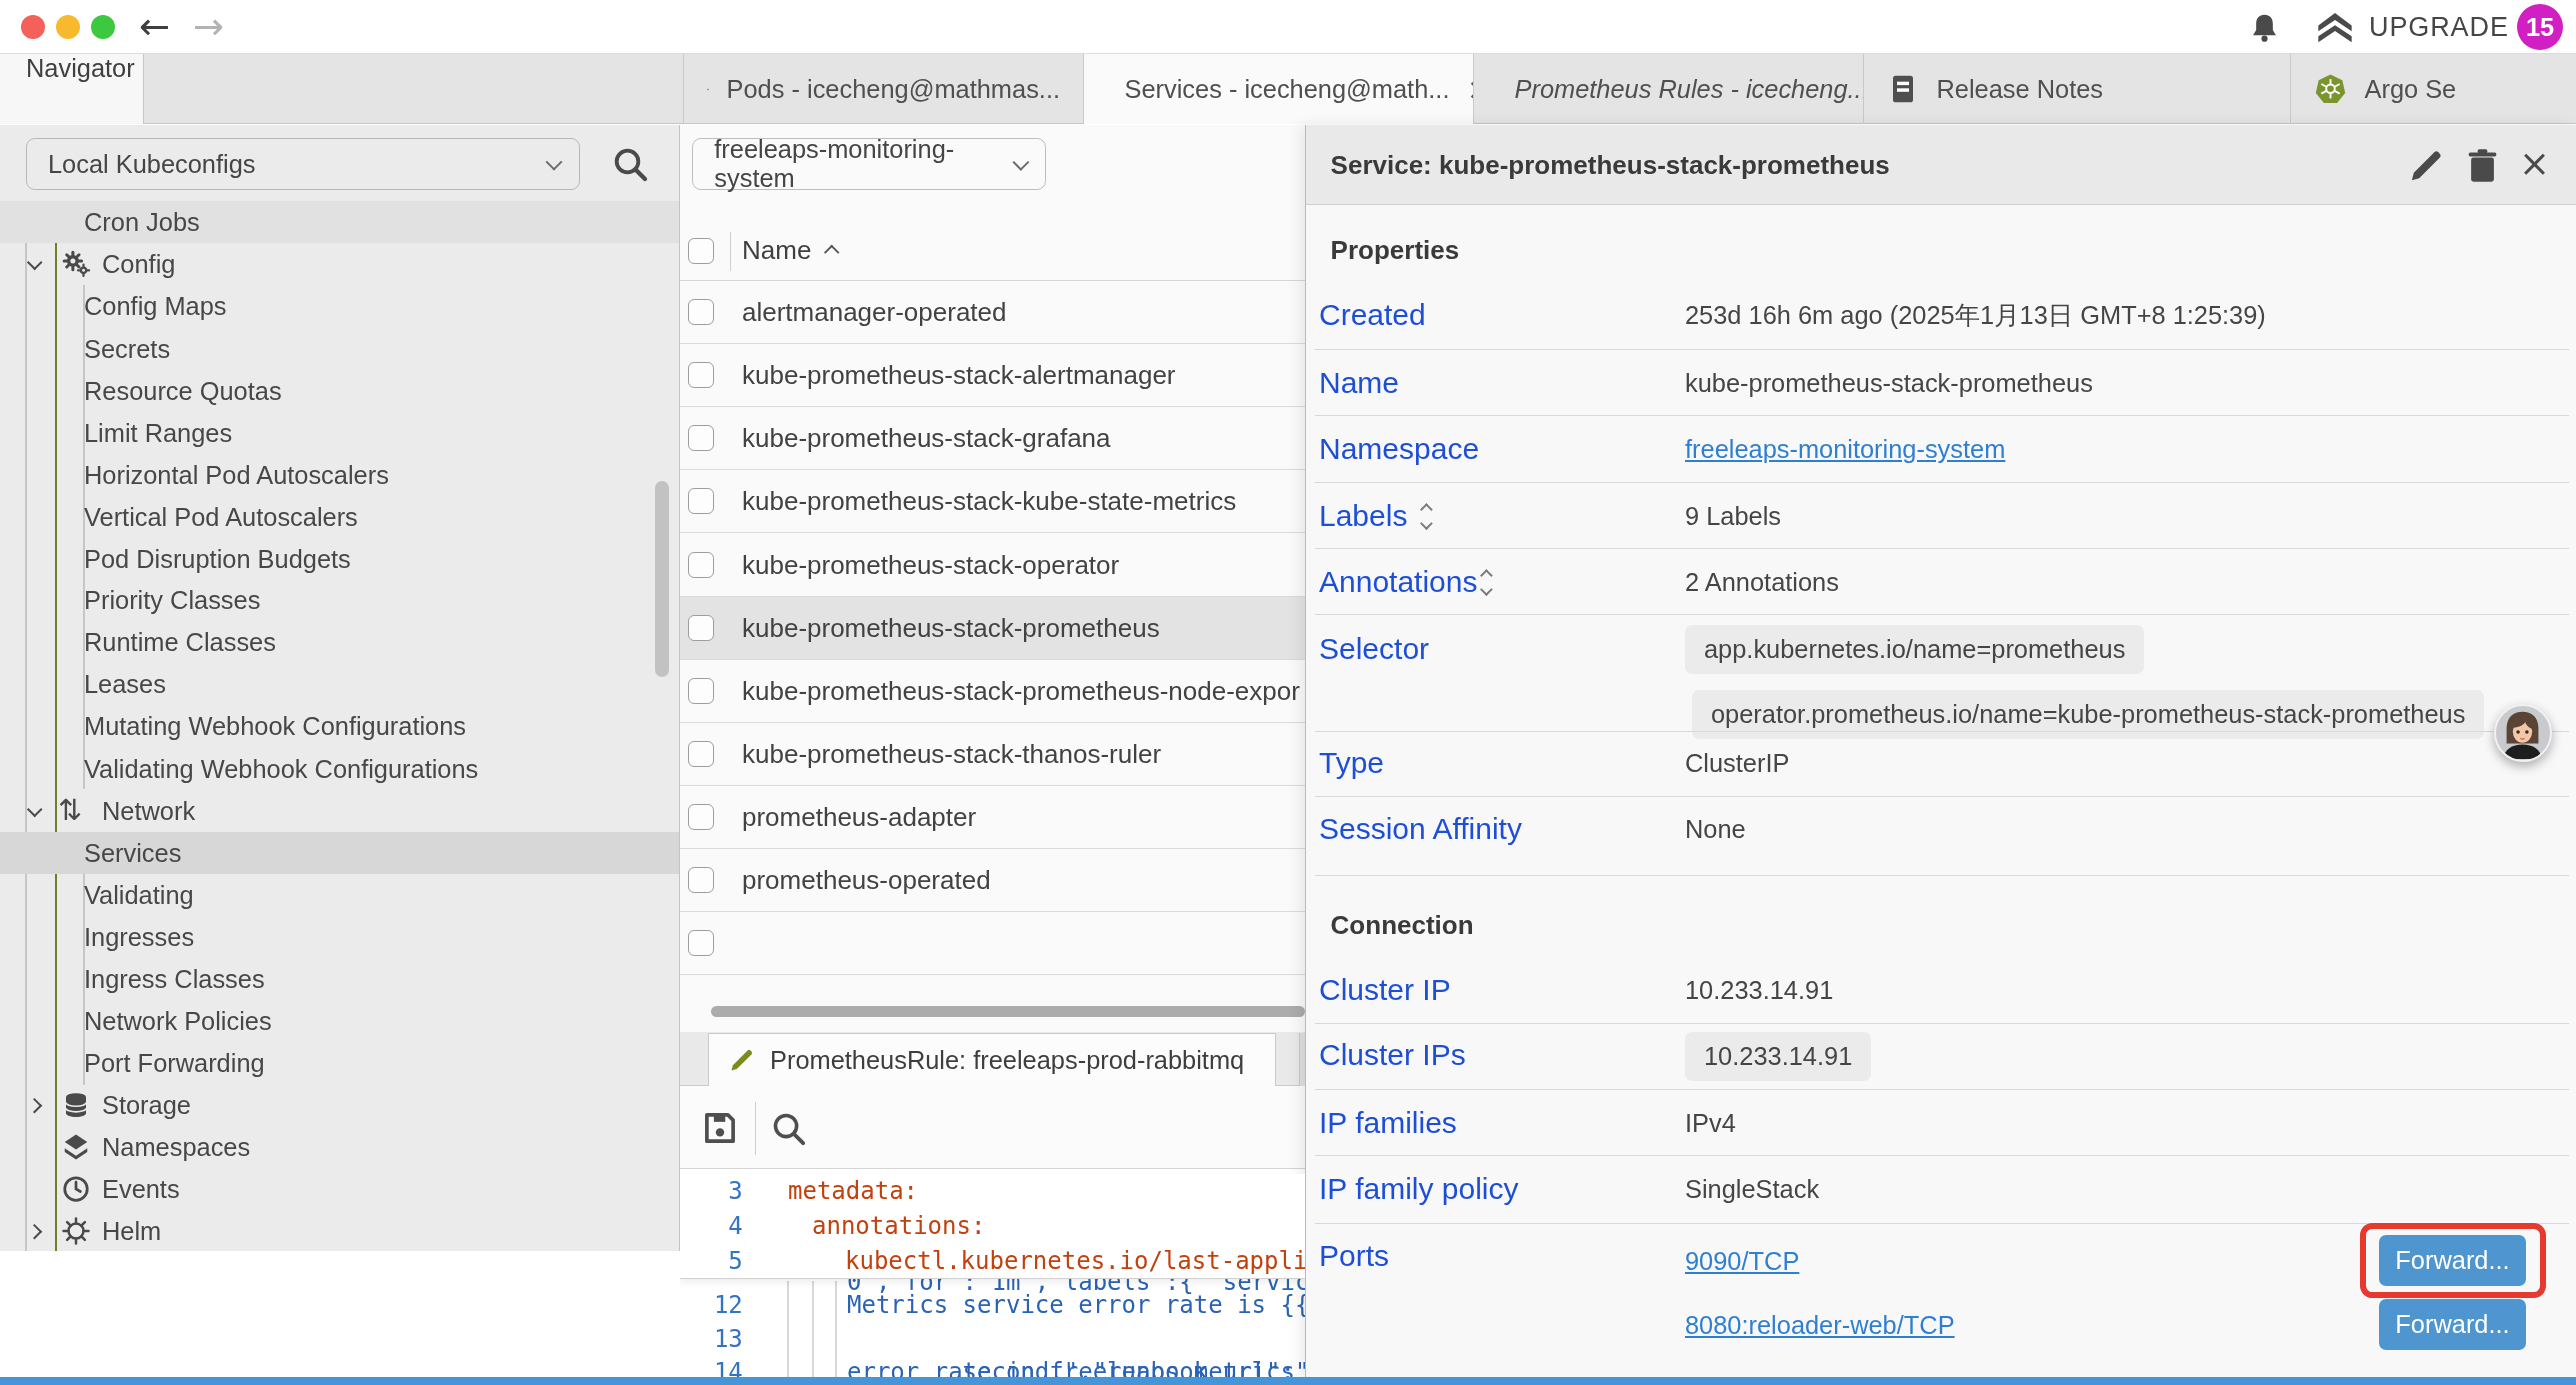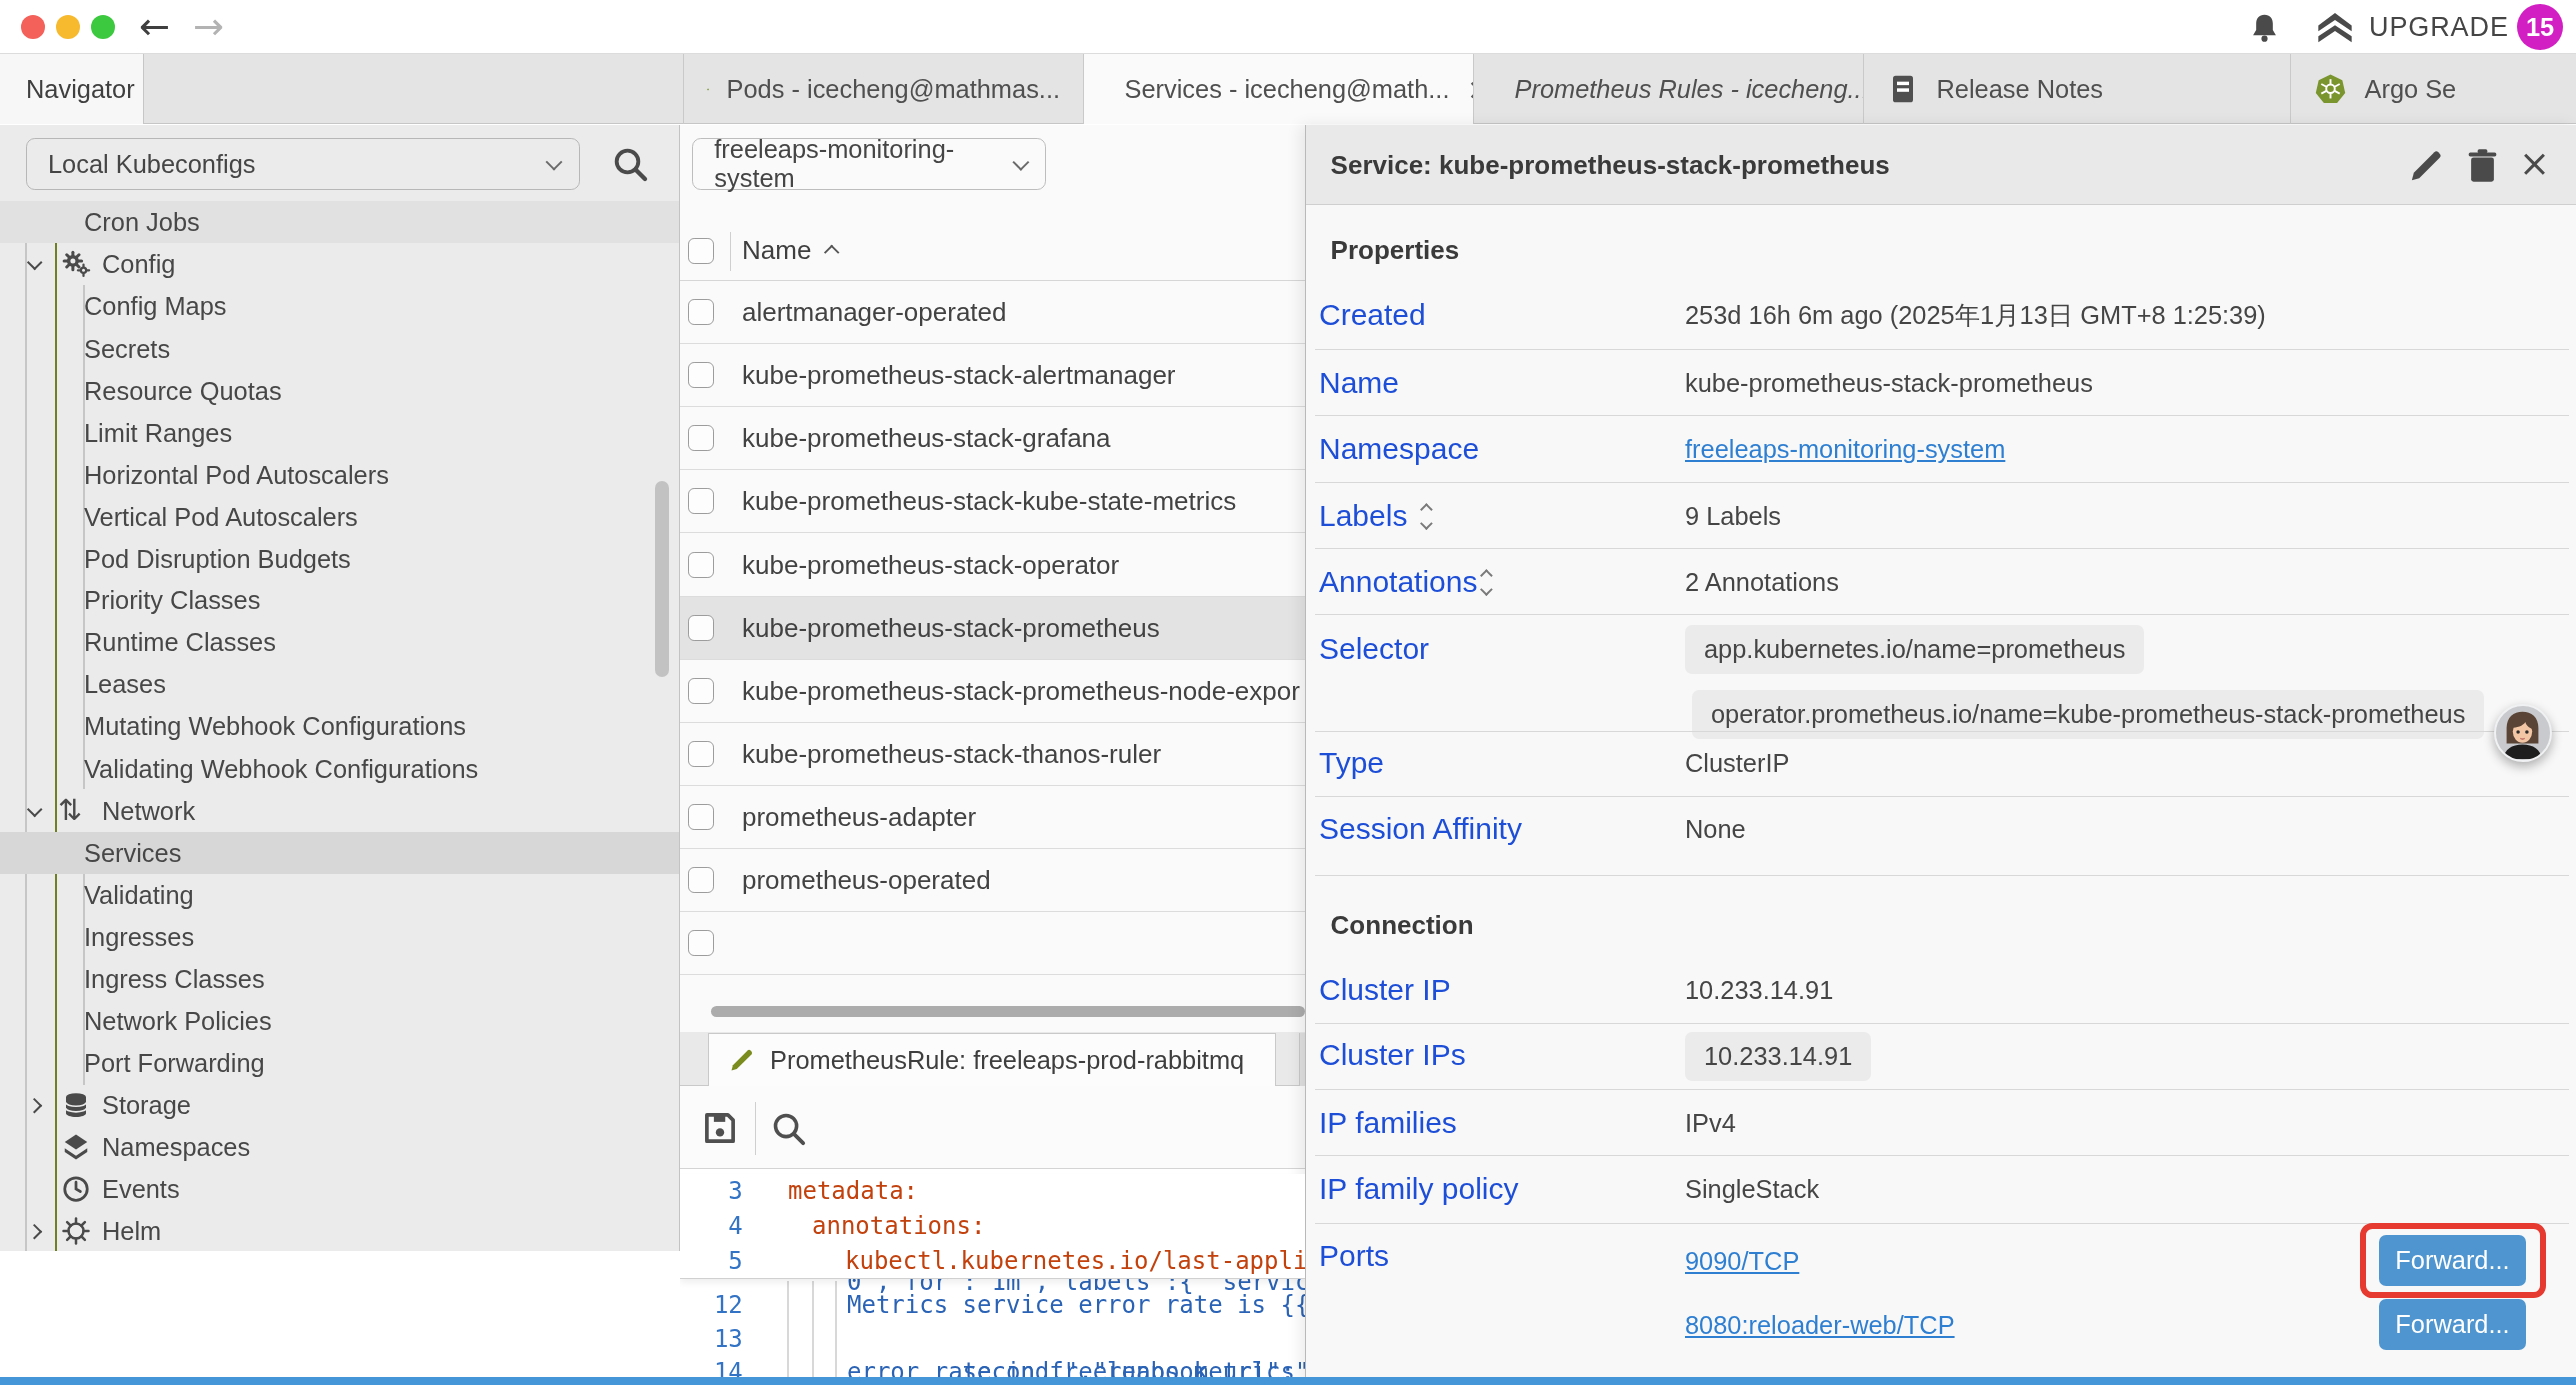--- a/index.html
+++ b/index.html
@@ -12,21 +12,21 @@
   .topbar{position:absolute;left:0;top:0;width:2576px;height:54px;background:#ffffff;border-bottom:0.9px solid #dcdcdc}
   .light{position:absolute;top:15px;width:24px;height:24px;border-radius:50%}
   .nav-glyph{position:absolute;top:0;height:54px;line-height:53px;font-size:37px;font-family:"DejaVu Sans",sans-serif}
   .upgrade-label{position:absolute;top:0;height:54px;line-height:54px;font-size:27px;letter-spacing:0.9px;color:#454545}
   .badge{position:absolute;top:3.5px;width:46px;height:46px;border-radius:50%;background:#d21fc3;color:#fff;
          font-size:25.4px;font-weight:bold;text-align:center;line-height:46px}
 
   
   .tabbar{position:absolute;left:0;top:54px;width:2576px;height:70px;background:#e4e4e4;border-bottom:0.9px solid #c6c6c6}
   .navtab{position:absolute;left:0;top:0;width:144px;height:70px;background:#f7f7f7;border-right:0.9px solid #c6c6c6;
-          display:flex;align-items:center;padding-left:26px;font-size:25.4px;color:#3f3f3f}
+          display:flex;align-items:flex-start;padding-left:26px;font-size:25.4px;color:#3f3f3f}
   .tab{position:absolute;top:0;height:70px;border-right:0.9px solid #c9c9c9;display:flex;align-items:center;gap:17.5px;
        padding:0 23px;font-size:25.4px;color:#4f4f4f;white-space:nowrap;overflow:hidden}
   .tab.first{border-left:0.9px solid #c9c9c9}
   .tab.active{background:#fafafa}
   .tab .close{margin-left:auto;font-size:28px;color:#5a5a5a;font-family:"DejaVu Sans",sans-serif}
   .italic{font-style:italic}
 
   
   .sidebar{position:absolute;left:0;top:125px;width:680px;height:1126px;background:#ebebeb;border-right:0.9px solid #c3c3c3;overflow:hidden}
   .selectbox{position:absolute;border:1.8px solid #b7b7b7;border-radius:8.8px;display:flex;align-items:center;

